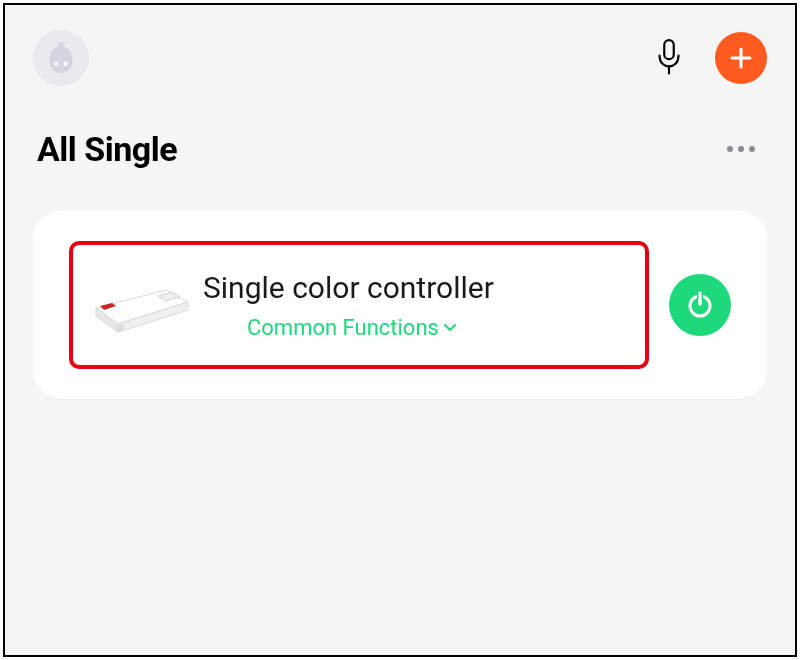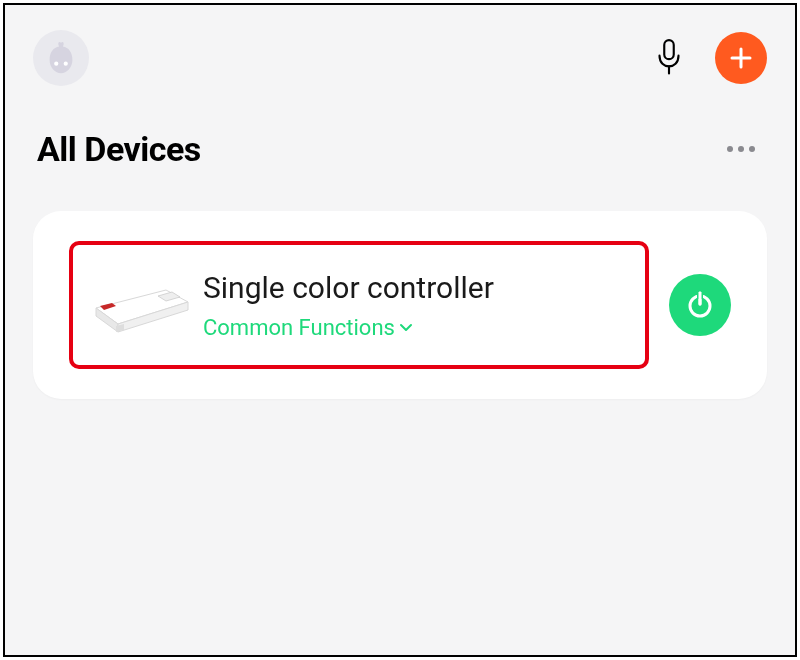--- a/index.html
+++ b/index.html
@@ -142,20 +142,21 @@
       color: #1a1a1a;
       margin-bottom: 10px;
     }
     .device-functions {
       display: flex;
       align-items: center;
       gap: 4px;
       color: #1ed97b;
       font-size: 22px;
       cursor: pointer;
+      margin-left: 44px;
     }
     .device-functions svg {
       width: 14px;
       height: 10px;
     }
     .power-btn {
       width: 62px;
       height: 62px;
       border-radius: 50%;
       background: #1ed97b;
@@ -196,21 +197,21 @@
         <div class="add-btn">
           <svg viewBox="0 0 24 24">
             <line x1="12" y1="3" x2="12" y2="21" stroke="#fff" stroke-width="3" stroke-linecap="round"></line>
             <line x1="3" y1="12" x2="21" y2="12" stroke="#fff" stroke-width="3" stroke-linecap="round"></line>
           </svg>
         </div>
       </div>
     </div>
 
     <div class="section-header">
-      <div class="section-title">All Devices</div>
+      <div class="section-title">All Single</div>
       <div class="more-btn">
         <svg viewBox="0 0 30 8">
           <circle cx="4" cy="4" r="3" fill="#8a8a8f"></circle>
           <circle cx="15" cy="4" r="3" fill="#8a8a8f"></circle>
           <circle cx="26" cy="4" r="3" fill="#8a8a8f"></circle>
         </svg>
       </div>
     </div>
 
     <div class="device-card">

